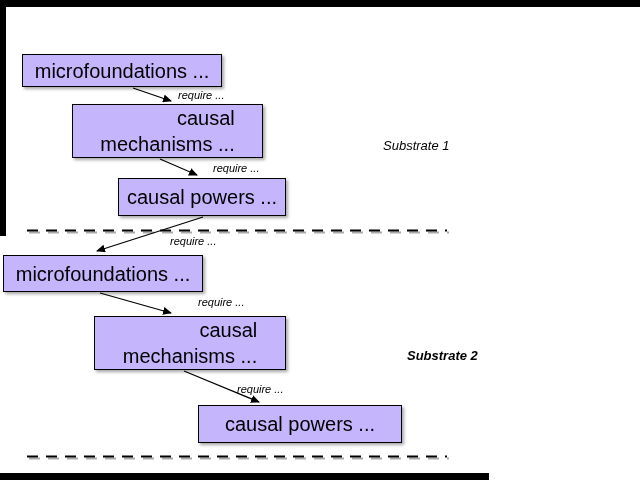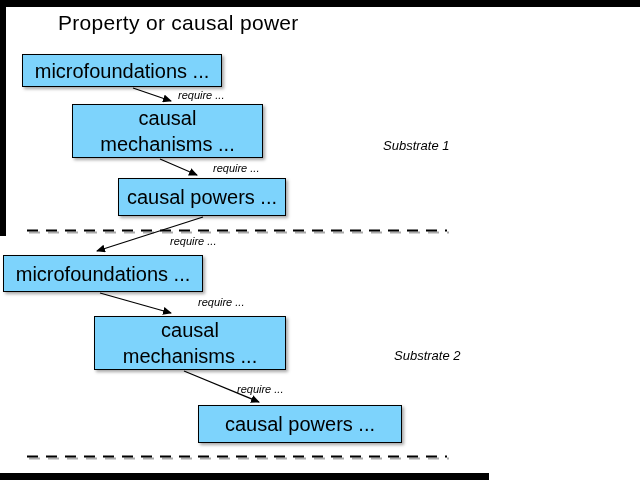--- a/index.html
+++ b/index.html
@@ -22,27 +22,27 @@
     left: 58px; top: 11px;
     font-size: 21px;
     letter-spacing: 0.3px;
     white-space: nowrap;
     z-index: 3;
   }
 
   .node-box {
     position: absolute;
     box-sizing: border-box;
-    background: #7dd3fc;
+    background: #c4b5fd;
     border: 1.5px solid #000;
     box-shadow: 2px 2px 3px rgba(0,0,0,0.35);
     display: flex;
     align-items: center;
     justify-content: center;
-    text-align: center;
+    text-align: right;
     font-size: 20px;
     line-height: 26px;
     white-space: pre-line;
     z-index: 2;
   }
   .box-1 { left: 22px;  top: 54px;  width: 200px; height: 33px; }
   .box-2 { left: 72px;  top: 104px; width: 191px; height: 54px; }
   .box-3 { left: 118px; top: 178px; width: 168px; height: 38px; }
   .box-4 { left: 3px;   top: 255px; width: 200px; height: 37px; }
   .box-5 { left: 94px;  top: 316px; width: 192px; height: 54px; }
@@ -62,21 +62,21 @@
   .req-5 { left: 237px; top: 383px; }
 
   .substrate-label {
     position: absolute;
     font-size: 13px;
     font-style: italic;
     white-space: nowrap;
     z-index: 3;
   }
   .sub-1 { left: 383px; top: 138px; }
-  .sub-2 { left: 394px; top: 348px; }
+  .sub-2 { left: 407px; top: 348px; font-weight: bold; }
 
   .diagram-lines {
     position: absolute;
     left: 0; top: 0;
     width: 640px; height: 480px;
     z-index: 1;
   }
 </style>
 </head>
 <body>
@@ -100,21 +100,20 @@
     <line x1="27" y1="230.5" x2="447" y2="230.5" stroke="#000" stroke-width="2.2" stroke-dasharray="11,8"></line>
     <line x1="27" y1="456.5" x2="447" y2="456.5" stroke="#000" stroke-width="2.2" stroke-dasharray="11,8"></line>
 
     <line x1="133" y1="88" x2="171" y2="101" stroke="#000" stroke-width="1.2" marker-end="url(#ah)"></line>
     <line x1="160" y1="159" x2="197" y2="175" stroke="#000" stroke-width="1.2" marker-end="url(#ah)"></line>
     <line x1="203" y1="217" x2="97" y2="251" stroke="#000" stroke-width="1.2" marker-end="url(#ah)"></line>
     <line x1="100" y1="293" x2="171" y2="313" stroke="#000" stroke-width="1.2" marker-end="url(#ah)"></line>
     <line x1="184" y1="371" x2="259" y2="402" stroke="#000" stroke-width="1.2" marker-end="url(#ah)"></line>
   </svg>
 
-  <div class="slide-title">Property or causal power</div>
 
   <div class="node-box box-1">microfoundations ...</div>
   <div class="arrow-label req-1">require ...</div>
   <div class="node-box box-2">causal
 mechanisms ...</div>
   <div class="arrow-label req-2">require ...</div>
   <div class="node-box box-3">causal powers ...</div>
   <div class="substrate-label sub-1">Substrate 1</div>
 
   <div class="arrow-label req-3">require ...</div>

